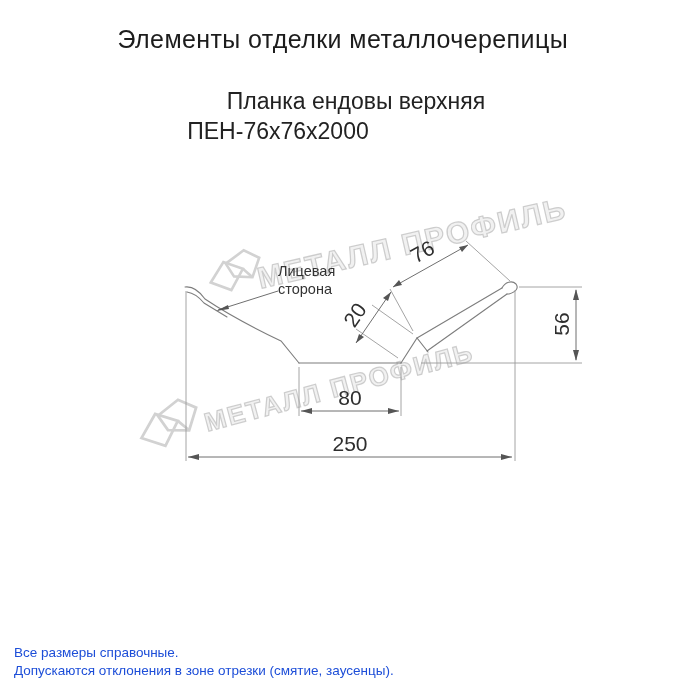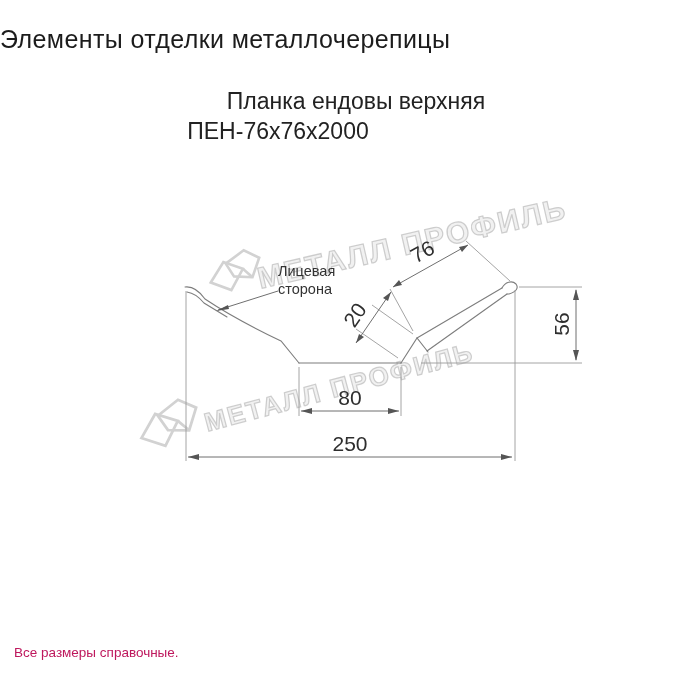--- a/index.html
+++ b/index.html
@@ -1,33 +1,33 @@
 <!DOCTYPE html>
 <html><head>
 <meta charset="utf-8">
 <style>
   html,body{margin:0;padding:0;}
   body{
     width:700px;height:700px;position:relative;background:#ffffff;
     font-family:"Liberation Sans", sans-serif;overflow:hidden;
   }
   .page-title{
-    position:absolute;top:25px;left:0;width:568px;text-align:left;
+    position:absolute;top:25px;left:0;width:568px;text-align:right;
     font-size:25px;color:#1c1c1c;letter-spacing:.4px;
   }
   .product-name{
     position:absolute;top:88px;left:0;width:700px;text-align:center;
     font-size:23px;color:#222;margin-left:6px;
   }
   .product-code{
     position:absolute;top:118px;left:0;width:556px;text-align:center;
     font-size:23px;color:#222;
   }
   .notes{
-    position:absolute;left:14px;top:644px;font-size:13.5px;color:#be185d;
+    position:absolute;left:14px;top:644px;font-size:13.5px;color:#1d4ed8;
     line-height:18px;
   }
   .watermark-text{
     position:absolute;white-space:nowrap;font-weight:bold;
     letter-spacing:2px;
     color:rgba(205,205,205,0.28);
     -webkit-text-stroke:1.2px rgba(170,170,170,0.55);
     transform-origin:0 50%;
     user-select:none;
   }
@@ -113,13 +113,14 @@
   <text class="dim-num" transform="translate(569 324) rotate(-90)" text-anchor="middle">56</text>
   <text class="dim-num" transform="translate(426 258) rotate(-29)" text-anchor="middle">76</text>
   <text class="dim-num" transform="translate(361 319) rotate(-56)" text-anchor="middle">20</text>
 
   <text class="face-label" x="278" y="276">Лицевая</text>
   <text class="face-label" x="278" y="294">сторона</text>
 </svg>
 
 <div class="notes">
   <div>Все размеры справочные.</div>
+  <div>Допускаются отклонения в зоне отрезки (смятие, заусенцы).</div>
 </div>
 
 </body></html>

